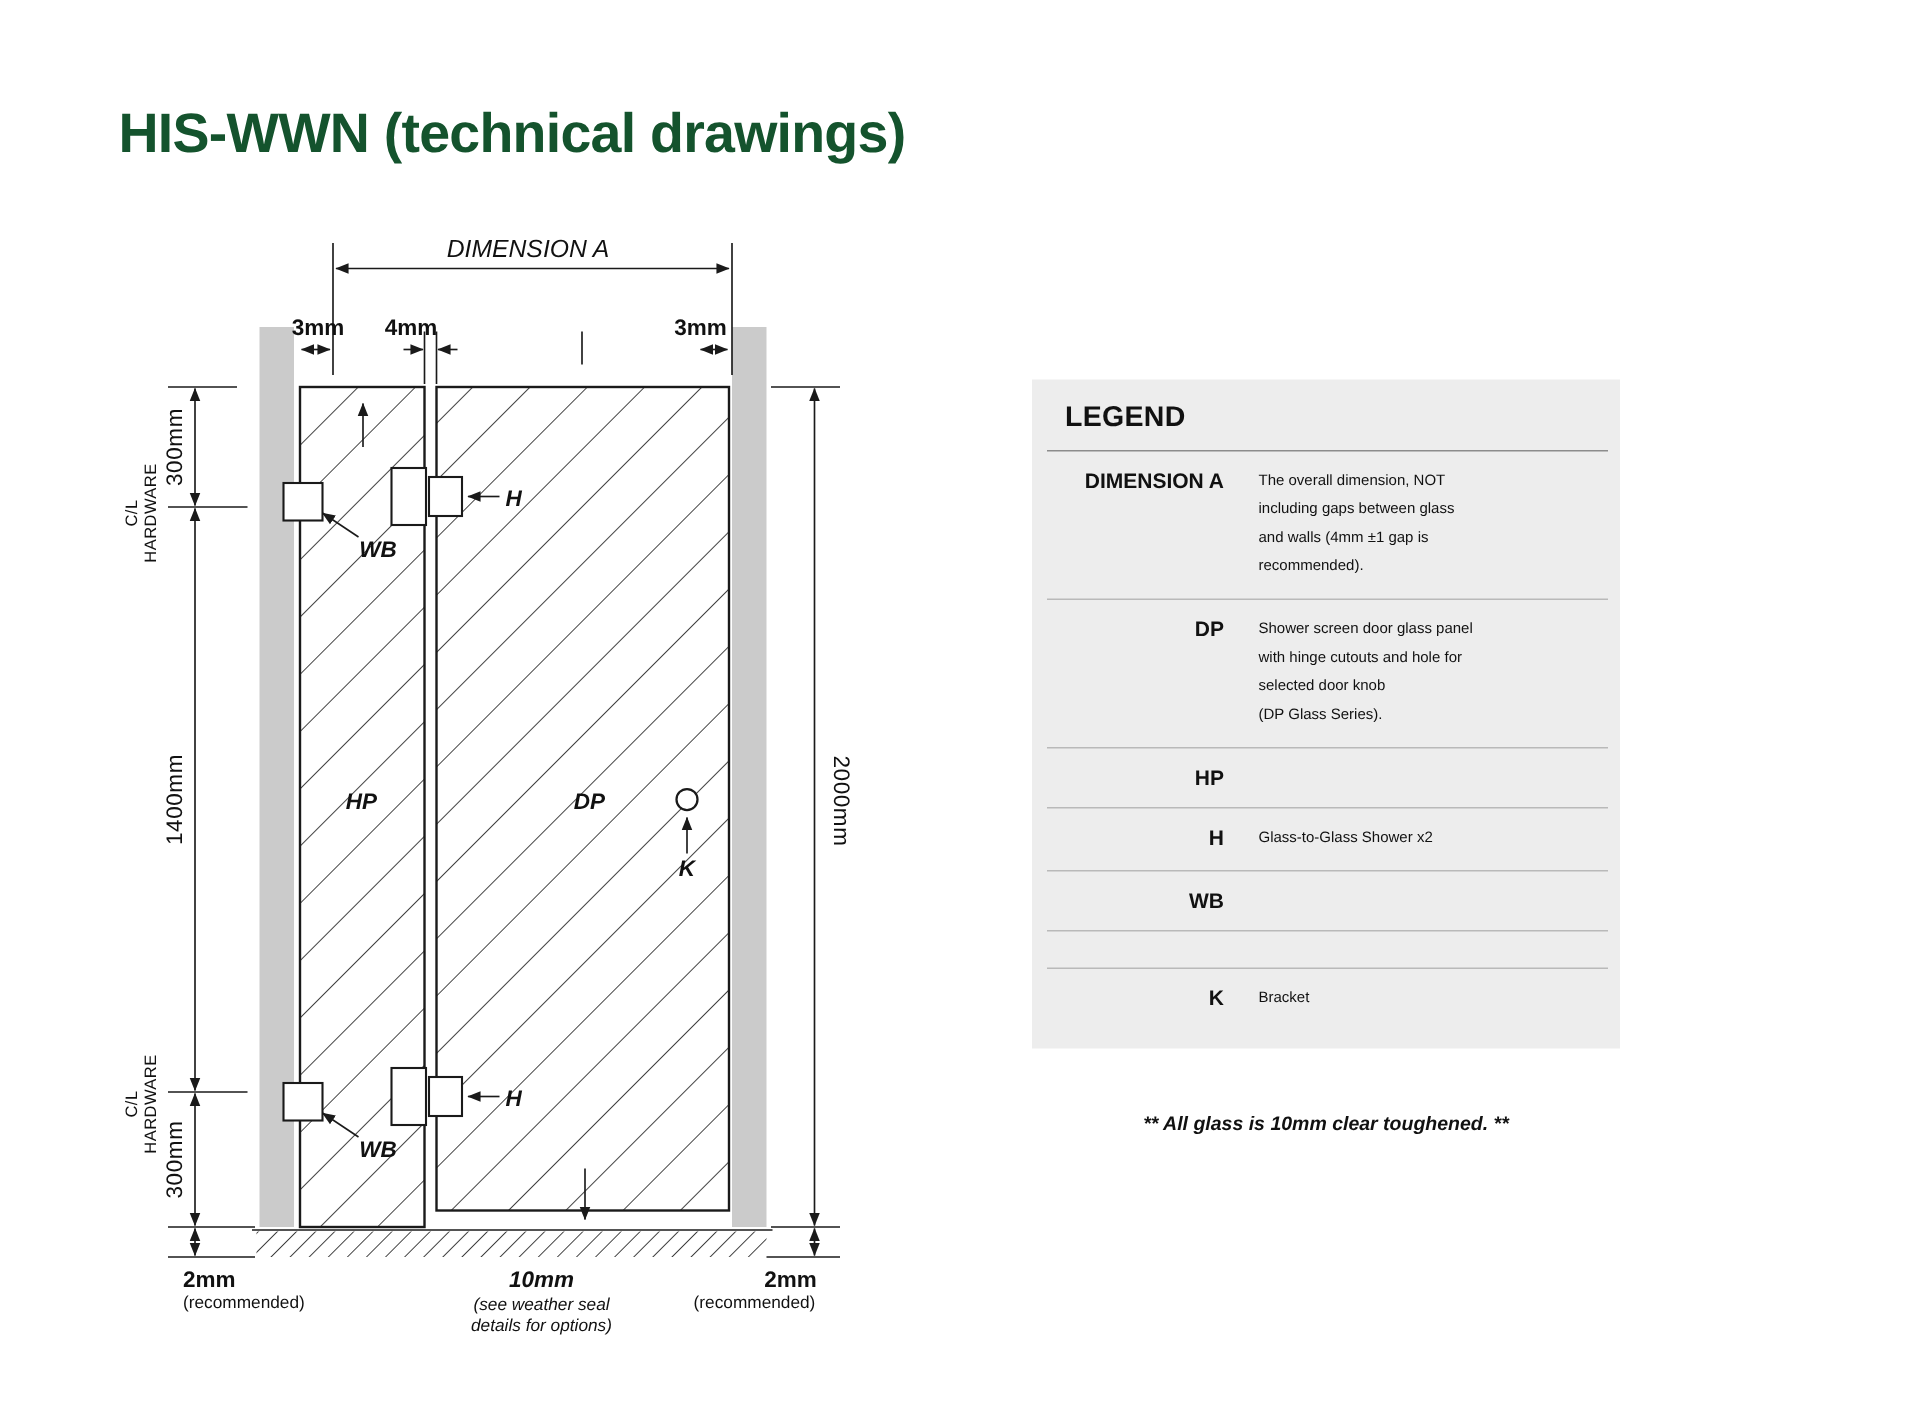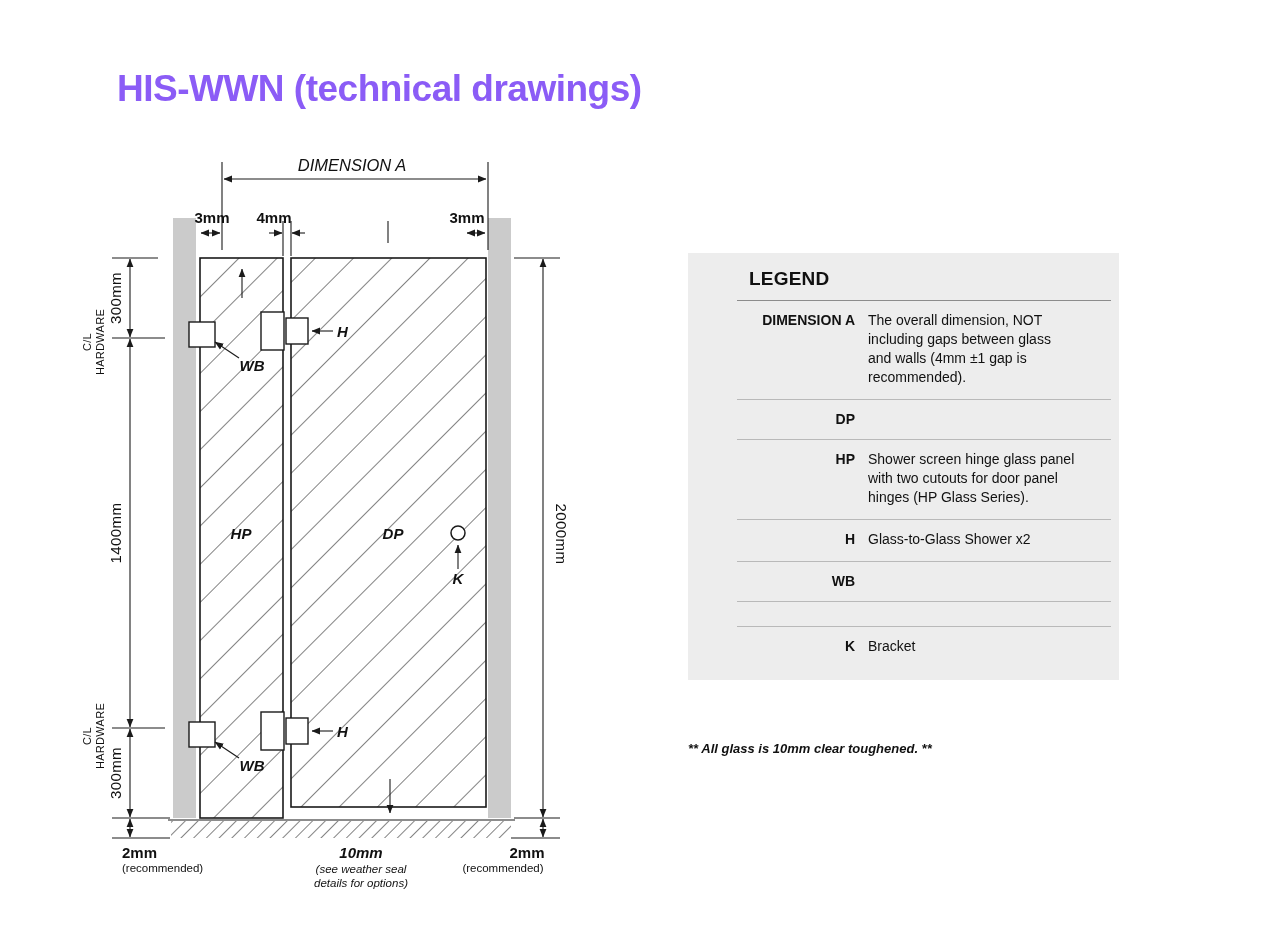--- a/index.html
+++ b/index.html
@@ -2,51 +2,51 @@
 <html><head>
 <meta charset="utf-8">
 <style>
   html,body{margin:0;padding:0;}
   body{
     width:1285px;height:944px;position:relative;overflow:hidden;
     background:#ffffff;font-family:"Liberation Sans",sans-serif;color:#111;
   }
   .page-title{
     position:absolute;left:79px;top:68px;
-    font-size:37px;font-weight:700;letter-spacing:-0.5px;color:#8b5cf6;margin-left:38px;
+    font-size:37px;font-weight:700;letter-spacing:-0.5px;color:#14532d;
   }
   
   .drawing-svg{position:absolute;left:0;top:0;}
   svg text{fill:#111;}
   svg line{stroke:#1a1a1a;stroke-width:1.1;}
   .sv-dim{font-size:15px;letter-spacing:0.4px;}
   .sv-cl{font-size:11px;letter-spacing:0.3px;}
   .sv-bold{font-size:15px;font-weight:700;}
   .sv-note{font-size:11.5px;}
   .sv-it{font-size:16.5px;font-style:italic;}
   .sv-lab{font-size:15px;font-weight:700;font-style:italic;}
   .sv-noteit{font-size:11.5px;font-style:italic;}
   .sv-boldit{font-size:15px;font-weight:700;font-style:italic;}
   .panel-rect{fill:url(#glassHatch);stroke:#1a1a1a;stroke-width:1.6;}
   .hw-rect{fill:#ffffff;stroke:#1a1a1a;stroke-width:1.4;}
   
   .legend-panel{
     position:absolute;left:688px;top:253px;width:392px;
-    background:#ededed;padding-bottom:12px;padding-left:39px;
+    background:#ededed;padding-bottom:12px;
   }
   .legend-title{font-size:19px;font-weight:700;padding:15px 0 10px 22px;letter-spacing:0.2px;}
   .sep{height:1px;background:#b9b9b9;margin:0 8px 0 10px;}
   .sep-dark{background:#8c8c8c;}
   .legend-row{display:flex;padding:10px 14px 12px 10px;}
   .legend-row.spacer{height:24px;padding:0;}
   .legend-term{width:118px;flex:none;text-align:right;font-size:14px;font-weight:700;padding-top:1px;}
-  .legend-desc{margin-left:13px;font-size:14px;line-height:19px;width:218px;white-space:pre-line;}
+  .legend-desc{margin-left:23px;font-size:10px;line-height:19px;width:218px;white-space:pre-line;}
   .legend-desc.nowrap{white-space:nowrap;width:auto;overflow:visible;}
   .legend-footnote{
-    position:absolute;left:688px;top:741px;width:392px;text-align:left;
+    position:absolute;left:688px;top:741px;width:392px;text-align:center;
     font-size:13px;font-weight:700;font-style:italic;
   }
 </style>
 </head>
 <body>
 
 <div class="page-title">HIS-WWN (technical drawings)</div>
 
 <svg class="drawing-svg" width="1285" height="944" viewBox="0 0 1285 944">
   <defs>
@@ -164,28 +164,29 @@
     <div class="legend-term">DIMENSION A</div>
     <div class="legend-desc">The overall dimension, NOT
 including gaps between glass
 and walls (4mm ±1 gap is
 recommended).</div>
   </div>
   <div class="sep"></div>
 
   <div class="legend-row">
     <div class="legend-term">DP</div>
+    <div class="legend-desc">Shower screen door glass panel
+with hinge cutouts and hole for
+selected door knob
+(DP Glass Series).</div>
   </div>
   <div class="sep"></div>
 
   <div class="legend-row">
     <div class="legend-term">HP</div>
-    <div class="legend-desc">Shower screen hinge glass panel
-with two cutouts for door panel
-hinges (HP Glass Series).</div>
   </div>
   <div class="sep"></div>
 
   <div class="legend-row">
     <div class="legend-term">H</div>
     <div class="legend-desc">Glass-to-Glass Shower x2</div>
   </div>
   <div class="sep"></div>
 
   <div class="legend-row">

